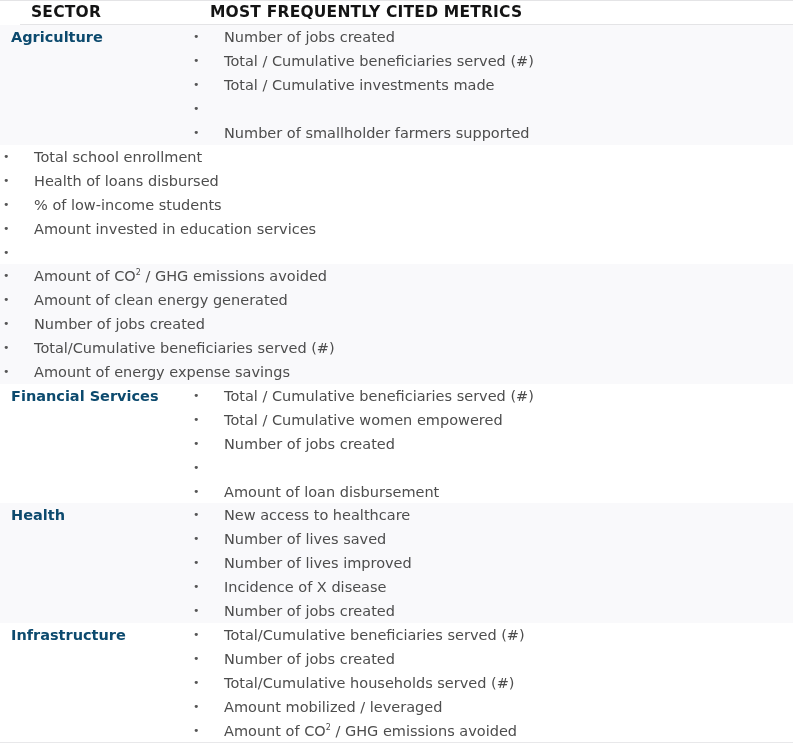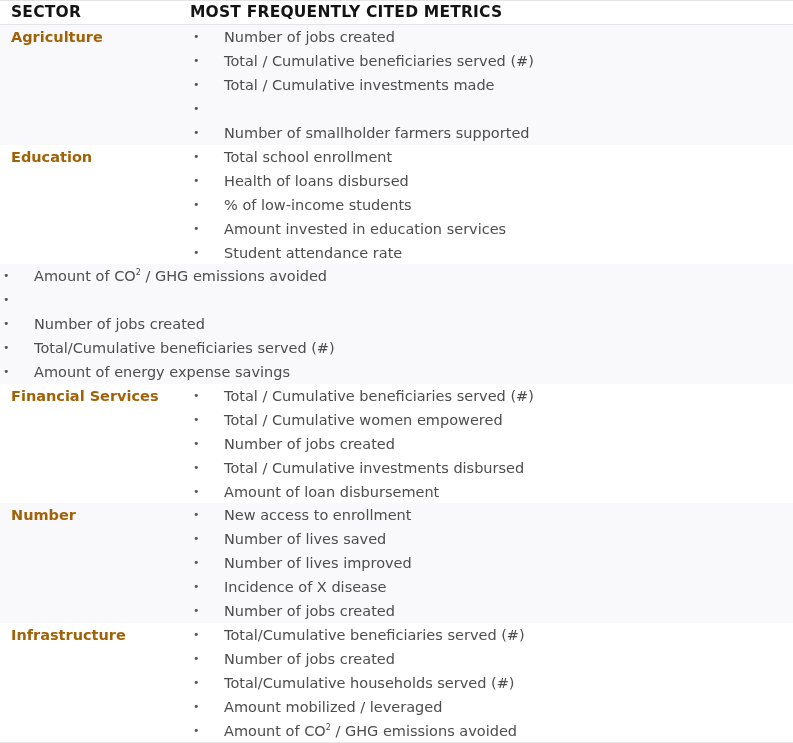--- a/index.html
+++ b/index.html
@@ -1,24 +1,24 @@
 <!DOCTYPE html>
 <html><head>
 <meta charset="utf-8">
 <style>
   html, body { margin: 0; padding: 0; background: #ffffff; }
   body { width: 793px; height: 743px; overflow: hidden; font-family: "DejaVu Sans", sans-serif; color: #4a4a4a; }
   .table { width: 793px; border-top: 1px solid #e4e4e6; border-bottom: 2px solid #e8e8ea; }
-  .head { display: flex; height: 23px; border-bottom: 1px solid #e4e4e6; background: #fff; }
+  .head { display: flex; height: 23px; border-bottom: 1px solid #e4e4e6; background: #fff; margin-left: 20px; }
   .head .c1, .head .c2 { font-weight: bold; font-size: 15.5px; color: #141414; line-height: 23px; letter-spacing: 0.2px; }
   .c1 { width: 190px; padding-left: 11px; box-sizing: border-box; }
   .c2 { flex: 1; }
   .row { display: flex; height: 119.5px; box-sizing: border-box; }
   .row.shade { background: #f9f9fb; }
-  .sector { font-weight: bold; font-size: 14.5px; color: #a16207; line-height: 24px; padding-top: 0; }
+  .sector { font-weight: bold; font-size: 14.5px; color: #0c4a6e; line-height: 24px; padding-top: 0; }
   .metrics { list-style: none; margin: 0; padding: 0; }
   .metrics li { display: flex; height: 24px; line-height: 24px; font-size: 14.5px; color: #4d4d4d; }
   .bullet { width: 31px; padding-left: 3px; font-size: 11px; color: #555; }
   sup { font-size: 8px; vertical-align: 6px; line-height: 0; }
 </style>
 </head>
 <body>
 
 <div class="table">
   <div class="head">
@@ -46,55 +46,54 @@
               <span class="bullet">•</span>
             </li>
             <li>
               <span class="bullet">•</span>
               <span>Number of smallholder farmers supported</span>
             </li>
           </ul>
         </div>
       </div>
       <div class="row">
-        <div class="c1 sector">Education</div>
         <div class="c2">
           <ul class="metrics">
             <li>
               <span class="bullet">•</span>
               <span>Total school enrollment</span>
             </li>
             <li>
               <span class="bullet">•</span>
               <span>Health of loans disbursed</span>
             </li>
             <li>
               <span class="bullet">•</span>
               <span>% of low-income students</span>
             </li>
             <li>
               <span class="bullet">•</span>
               <span>Amount invested in education services</span>
             </li>
             <li>
               <span class="bullet">•</span>
-              <span>Student attendance rate</span>
             </li>
           </ul>
         </div>
       </div>
       <div class="row shade">
         <div class="c2">
           <ul class="metrics">
             <li>
               <span class="bullet">•</span>
               <span>Amount of CO<sup>2</sup> / GHG emissions avoided</span>
             </li>
             <li>
               <span class="bullet">•</span>
+              <span>Amount of clean energy generated</span>
             </li>
             <li>
               <span class="bullet">•</span>
               <span>Number of jobs created</span>
             </li>
             <li>
               <span class="bullet">•</span>
               <span>Total/Cumulative beneficiaries served (#)</span>
             </li>
             <li>
@@ -115,36 +114,35 @@
             <li>
               <span class="bullet">•</span>
               <span>Total / Cumulative women empowered</span>
             </li>
             <li>
               <span class="bullet">•</span>
               <span>Number of jobs created</span>
             </li>
             <li>
               <span class="bullet">•</span>
-              <span>Total / Cumulative investments disbursed</span>
             </li>
             <li>
               <span class="bullet">•</span>
               <span>Amount of loan disbursement</span>
             </li>
           </ul>
         </div>
       </div>
       <div class="row shade">
-        <div class="c1 sector">Number</div>
+        <div class="c1 sector">Health</div>
         <div class="c2">
           <ul class="metrics">
             <li>
               <span class="bullet">•</span>
-              <span>New access to enrollment</span>
+              <span>New access to healthcare</span>
             </li>
             <li>
               <span class="bullet">•</span>
               <span>Number of lives saved</span>
             </li>
             <li>
               <span class="bullet">•</span>
               <span>Number of lives improved</span>
             </li>
             <li>

